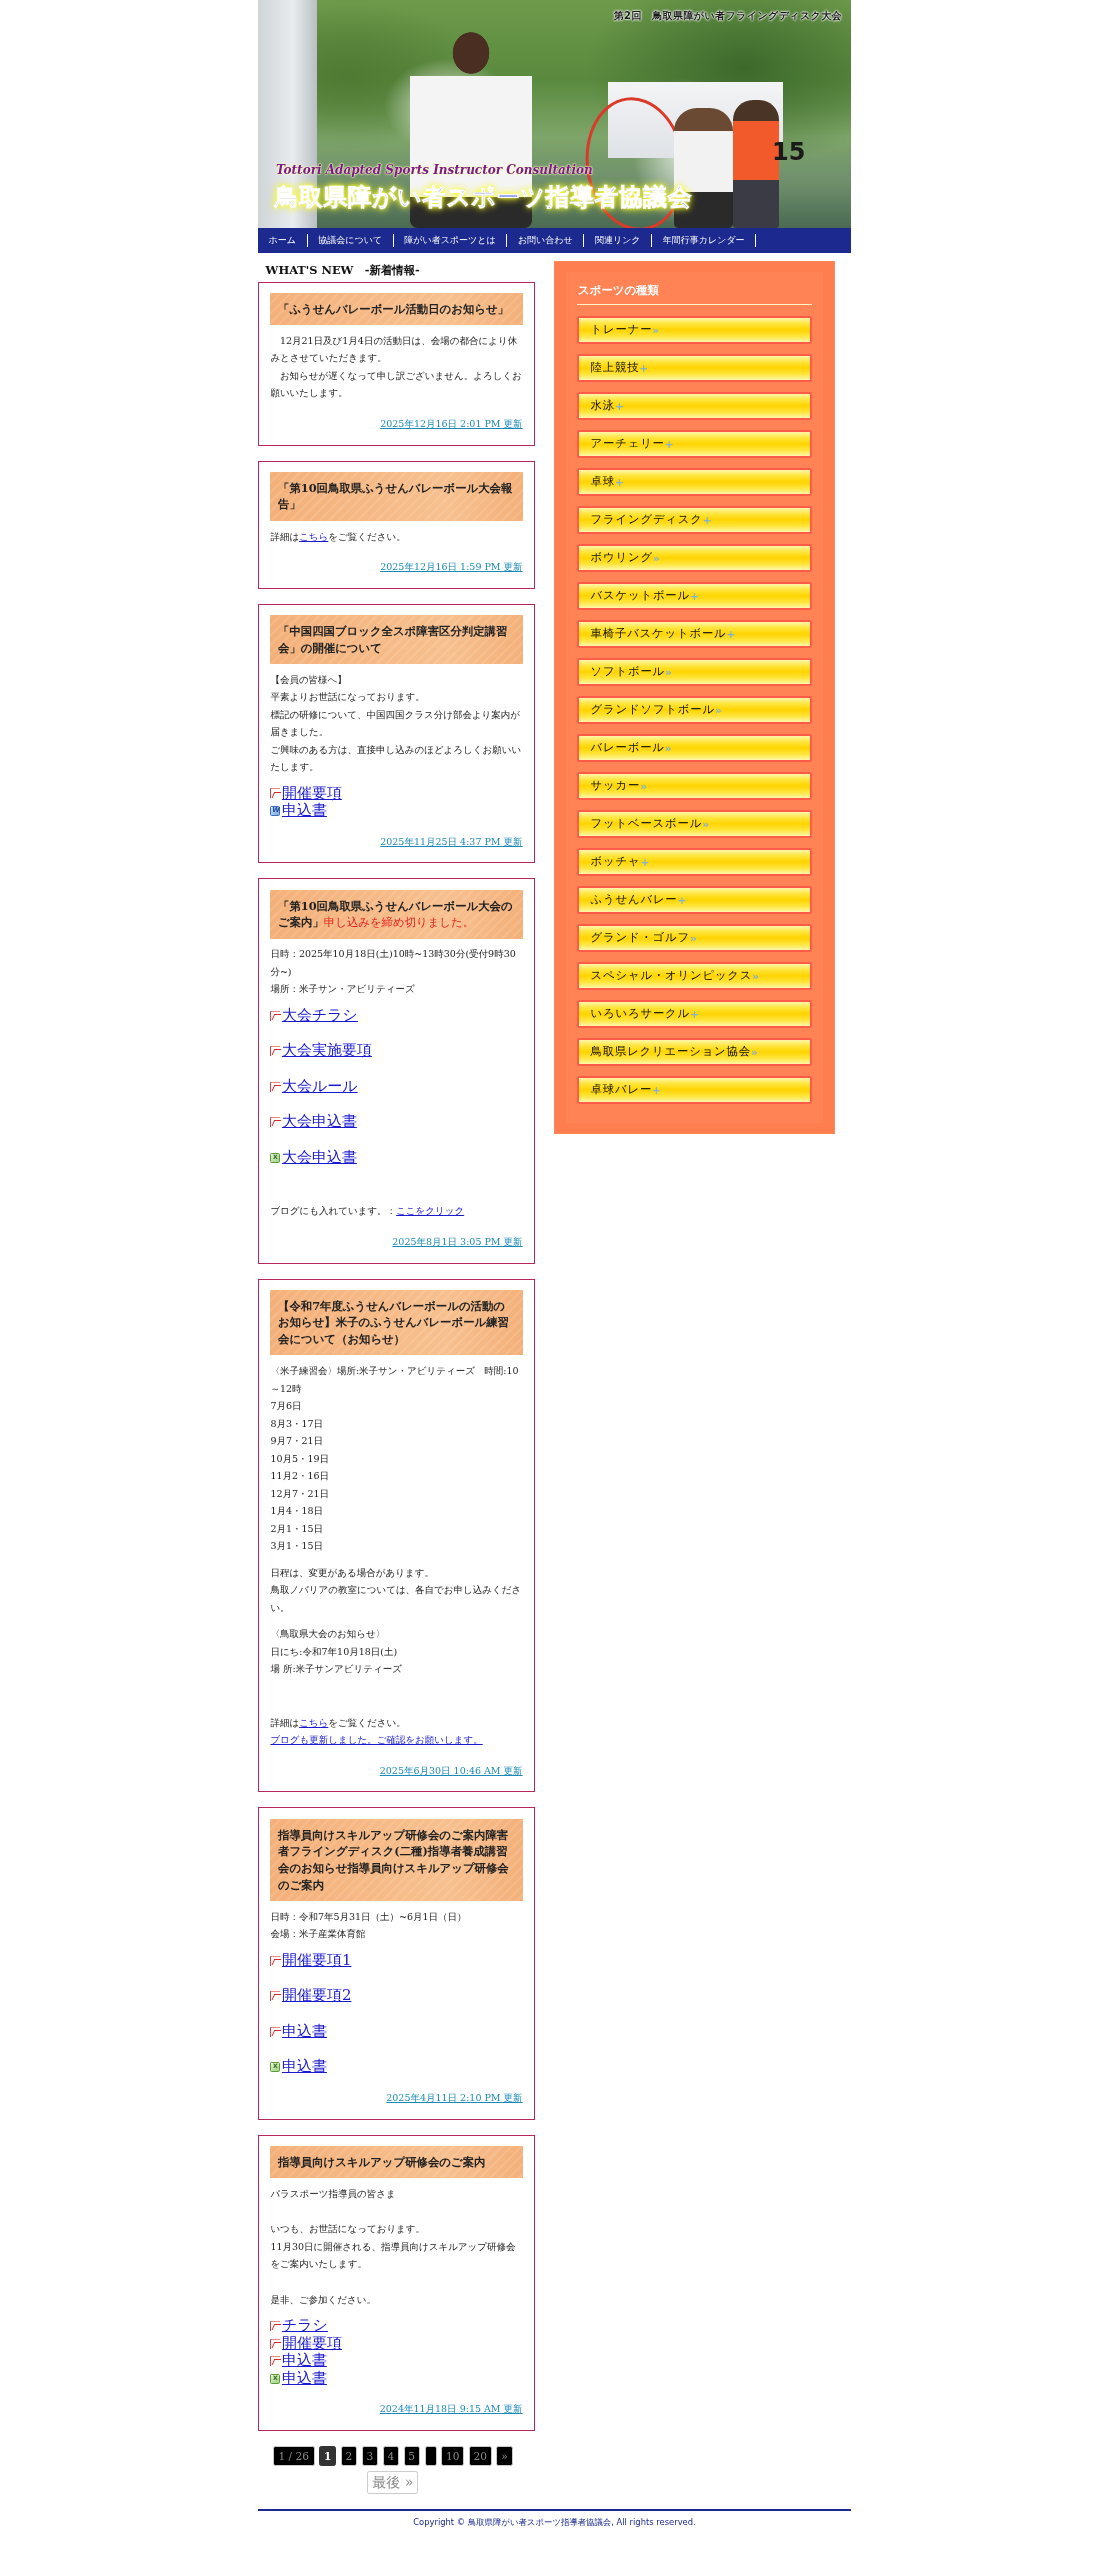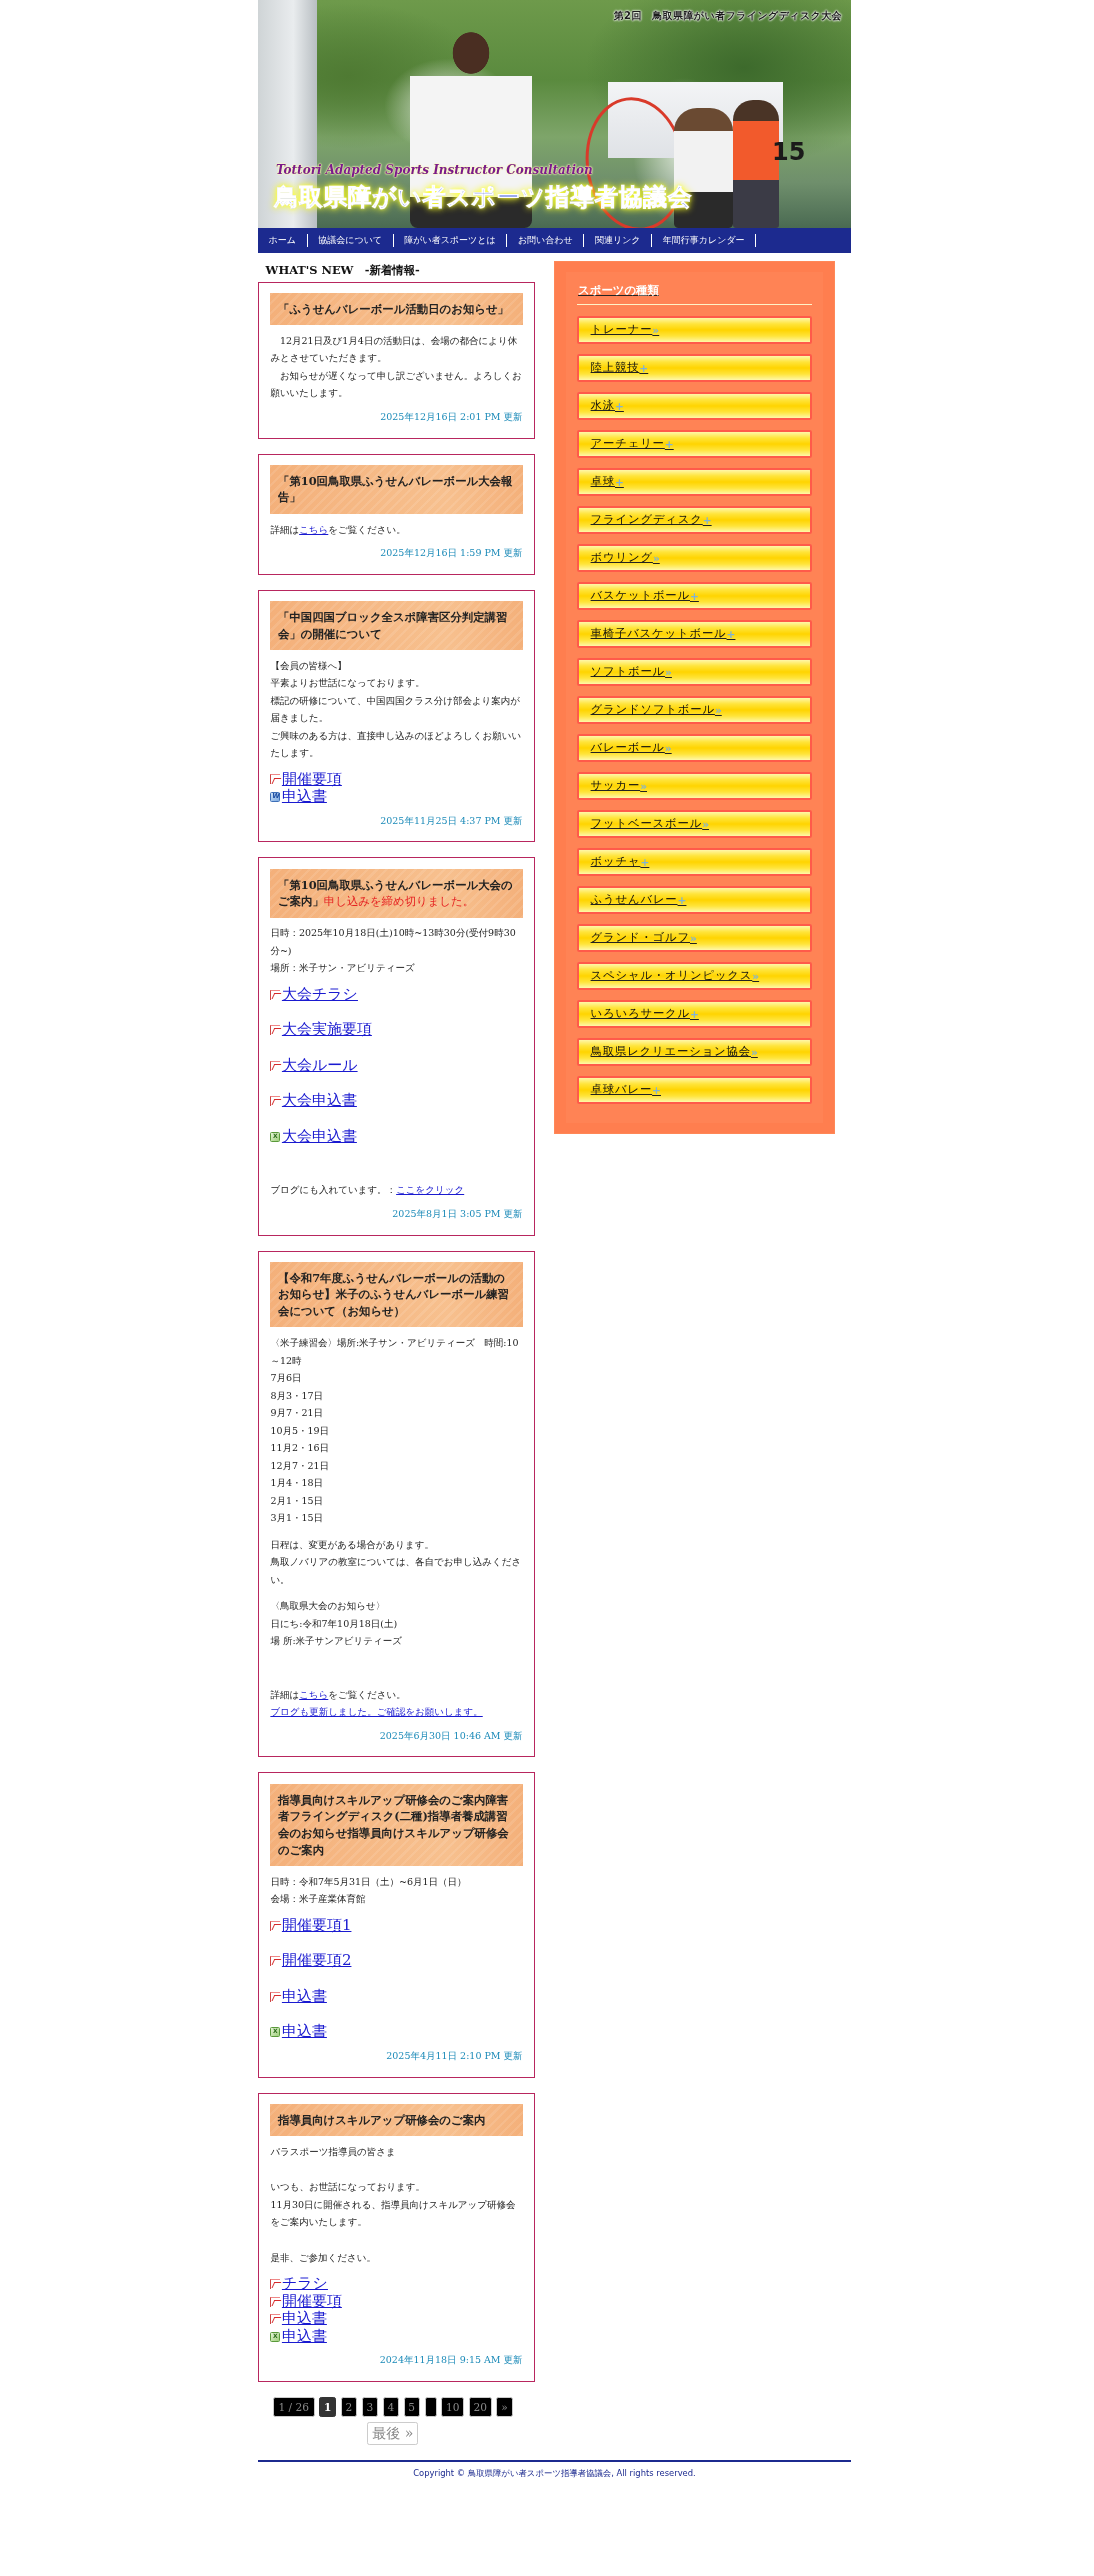--- a/index.html
+++ b/index.html
@@ -68,21 +68,21 @@
   .card-title {
     background: repeating-linear-gradient(135deg, rgba(255,255,255,0.10) 0 2.3px, rgba(255,255,255,0) 2.3px 6.8px),
                 linear-gradient(90deg, #f4b07a, #f7c08e 70%, #f4b07a);
     padding: 7.6px 9px 7.6px 7.6px; font: bold 11.4px "DejaVu Serif", serif; color: #222; line-height: 16.7px; margin-bottom: 6.8px;
   }
   .card-title .closed { color: #e52222; font-weight: normal; }
   .card p { font-size: 9.5px; line-height: 17.5px; }
   .card .gap { height: 9px; }
   .card .gap2 { height: 18px; }
   .card a { color: #1a1ad0; text-decoration: underline; }
-  .card .date { text-align: right; color: #1b8ab8; font-size: 9.5px; margin-top: 9px; }
+  .card .date { text-align: right; color: #1b8ab8; font-size: 9.5px; margin-top: 16px; text-decoration: underline; }
   .dl { display: flex; align-items: center; font-size: 15px; line-height: 17.5px; }
   .dl .ficon { width: 10px; height: 10px; margin-right: 1.5px; position: relative; flex: none; }
   .ficon.pdf { border-left: 0.8px solid #c44; border-top: 0.8px solid #e88; }
   .ficon.pdf::after { content: ""; position: absolute; left: 1.5px; top: 2.3px; width: 6px; height: 4.6px;
     border-left: 1.5px solid #d62a2a; border-top: 1.5px solid #d62a2a; transform: skewX(-25deg); }
   .ficon.word { background: linear-gradient(135deg,#cfe3f8,#7aa8e0); border: 0.8px solid #3d6fb8; border-radius: 1.5px; }
   .ficon.word::after { content: "W"; position: absolute; left: 0.8px; top: -0.8px; font: italic bold 6.8px "DejaVu Sans", sans-serif; color: #1a4aa0; }
   .ficon.excel { background: linear-gradient(135deg,#e6f3d8,#9fcf7c); border: 0.8px solid #5a9a3a; border-radius: 1.5px; }
   .ficon.excel::after { content: "X"; position: absolute; left: 1.5px; top: -0.8px; font: bold 6px "DejaVu Sans", sans-serif; color: #2c6a1a; }
   .dl-spaced { margin-bottom: 18px; }
@@ -91,21 +91,21 @@
   .pager { display: flex; justify-content: center; gap: 4.6px; margin-top: 7.6px; padding-right: 7.6px; }
   .pager span { display: inline-block; min-width: 15px; height: 20px; line-height: 18px; padding: 0 3.8px;
     border: 0.8px solid #ccc; border-radius: 2.3px; color: #888; font-size: 10.6px; text-align: center; background: #000000; }
   .pager span.cur { background: #333; color: #fff; border-color: #333; font-weight: bold; }
   .pager span.first { padding: 0 4.6px; }
   .pager2 { display: flex; justify-content: center; margin-top: 5.3px; padding-right: 7.6px; }
   .pager2 span { display: inline-block; height: 23px; line-height: 21px; padding: 0 3.8px; border: 0.8px solid #ccc; border-radius: 2.3px;
     color: #888; font-size: 14px; }
 
   
-  .side-box { background: #ff7e4f; padding: 10.6px 12px 10.6px 12px; box-shadow: inset 0 0 0 0.8px #ff8a5a; text-decoration: underline; }
+  .side-box { background: #ff7e4f; padding: 10.6px 12px 10.6px 12px; box-shadow: inset 0 0 0 0.8px #ff8a5a; }
   .side-inner { background: #ff8355; padding: 10.6px 10.6px 9px 10.6px; }
   .side-title { color: #fff; font: bold 11.4px "DejaVu Serif", serif; padding-left: 1.5px; padding-bottom: 6.8px;
     border-bottom: 1.5px solid #fff3c8; margin-bottom: 10.6px; }
   .side-btn { display: flex; justify-content: flex-start; align-items: center; height: 28px; margin-bottom: 10px;
     border: 2.3px solid #ff5a4a; border-radius: 2.3px; padding: 0 10.6px 0 12px; text-decoration: none;
     background: linear-gradient(180deg, #fff7a8 0%, #ffe43a 25%, #ffd400 50%, #ffe43a 75%, #fff7a8 100%); cursor: pointer; }
   .side-btn .lbl { font: 11.4px "DejaVu Serif", serif; color: #111; letter-spacing: 0.8px; }
   .side-btn .ic { color: #7fb3d8; font: bold 10.6px "DejaVu Sans", sans-serif; }
 
   

